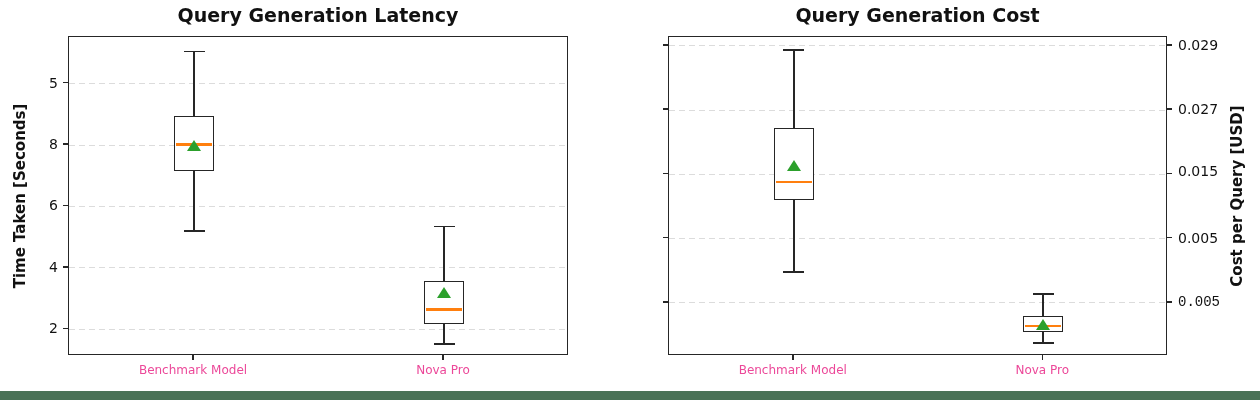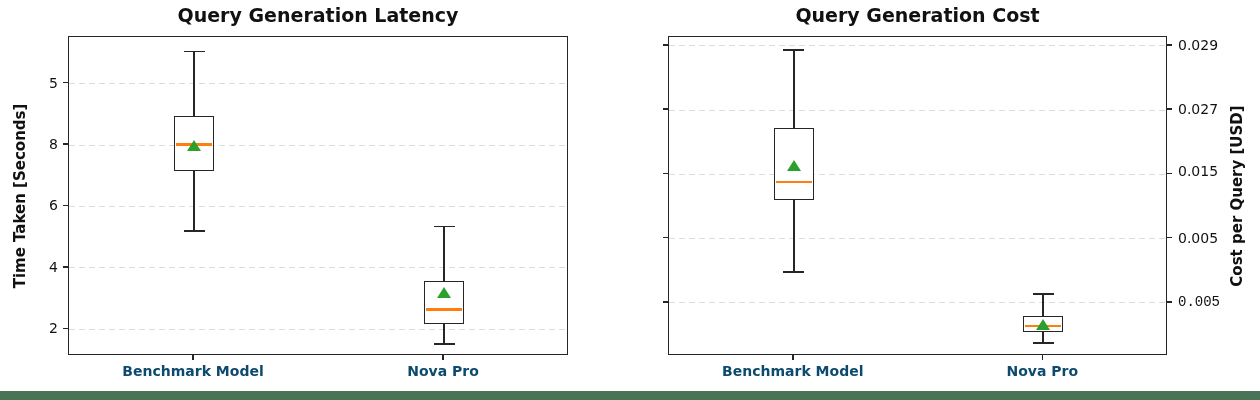--- a/index.html
+++ b/index.html
@@ -17,21 +17,21 @@
   }
   .ylabel{
     position:absolute;font-size:15px;font-weight:bold;color:#111111;
     white-space:nowrap;transform:translate(-50%,-50%) rotate(-90deg);
   }
   .plot{position:absolute;border:1.6px solid #262626;background:#ffffff;box-sizing:border-box;}
   .gridline{position:absolute;left:0;right:0;height:1px;
     background:repeating-linear-gradient(to right,#dcdcdc 0 6px,transparent 6px 10px);}
   .ytick-mark,.cat-tick-mark{position:absolute;background:#262626;}
   .ytick-label{position:absolute;font-size:14px;color:#111111;line-height:16px;}
-  .cat-label{position:absolute;font-size:14px;font-weight:bold;color:#0c4a6e;
+  .cat-label{position:absolute;font-size:12px;font-weight:normal;color:#ec4899;
     transform:translateX(-50%);white-space:nowrap;}
   .whisker-line{position:absolute;background:#262626;}
   .whisker-cap{position:absolute;background:#262626;}
   .box-rect{position:absolute;border:1.8px solid #262626;background:#ffffff;box-sizing:border-box;}
   .median-line{position:absolute;height:2.4px;}
   .mean-marker{position:absolute;width:0;height:0;
     border-left:7px solid transparent;border-right:7px solid transparent;}
   .footer-band{position:absolute;left:0;width:1260px;top:391px;height:9px;}
 </style>
 </head>

